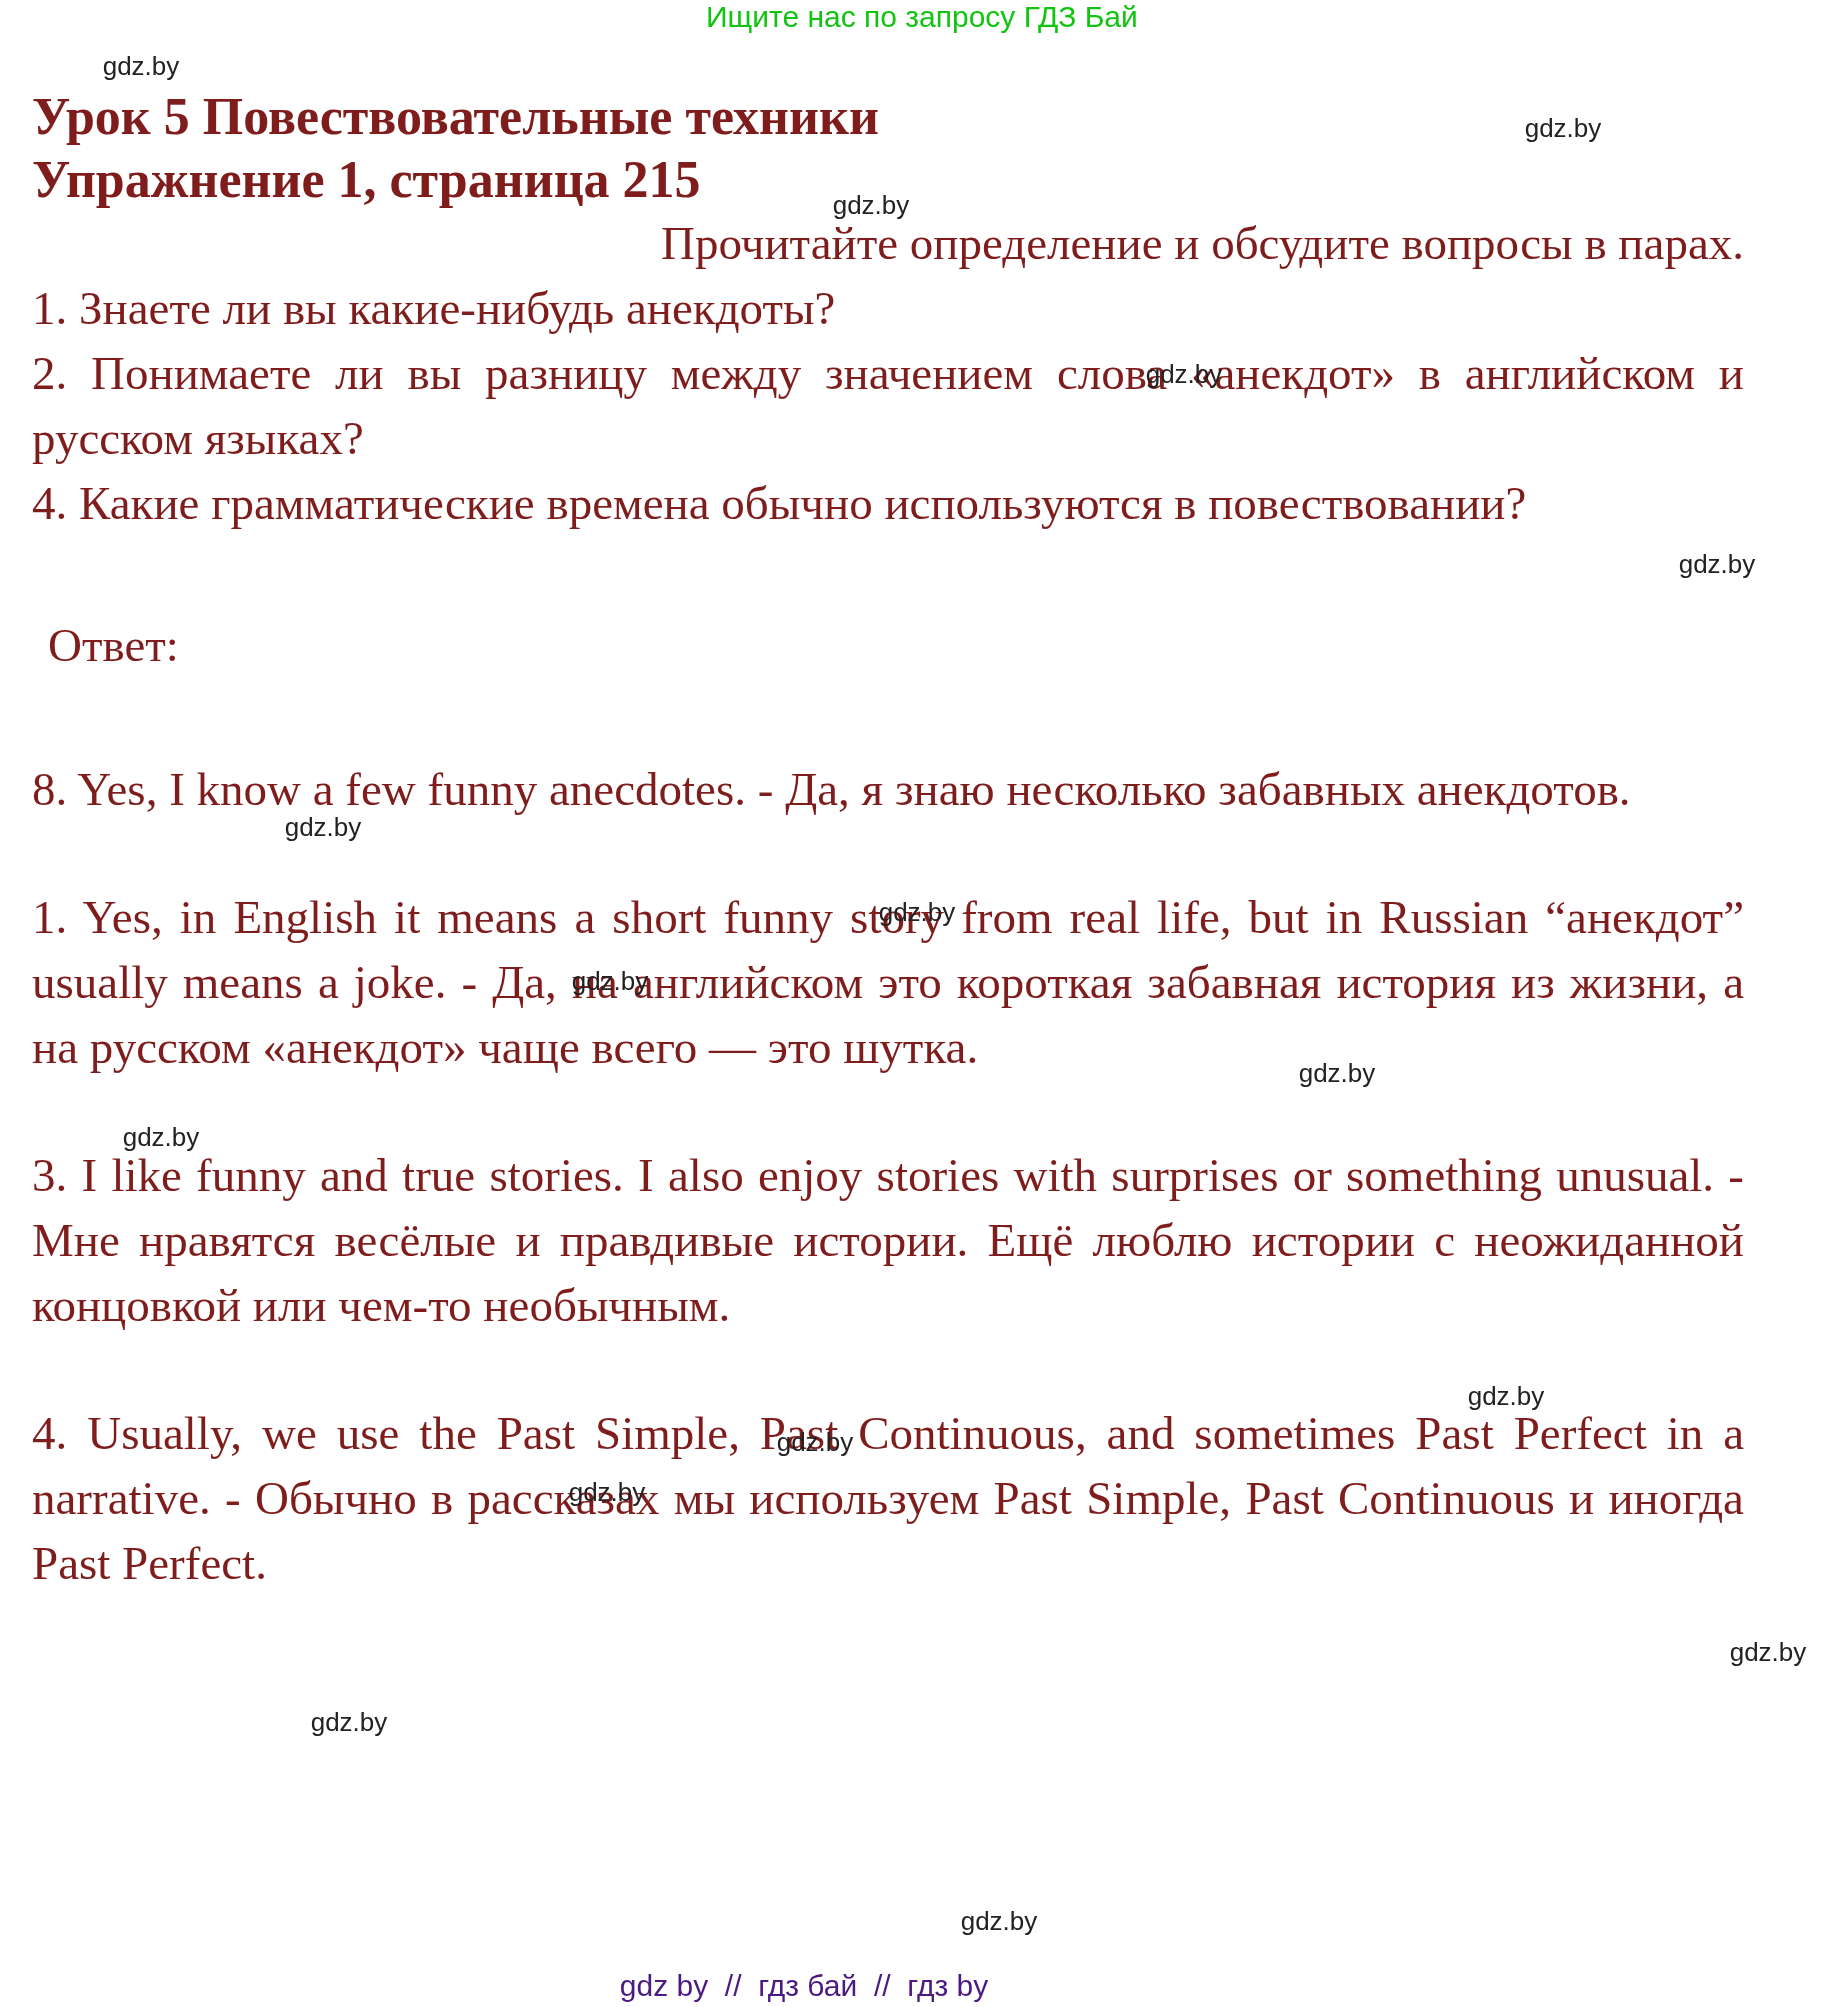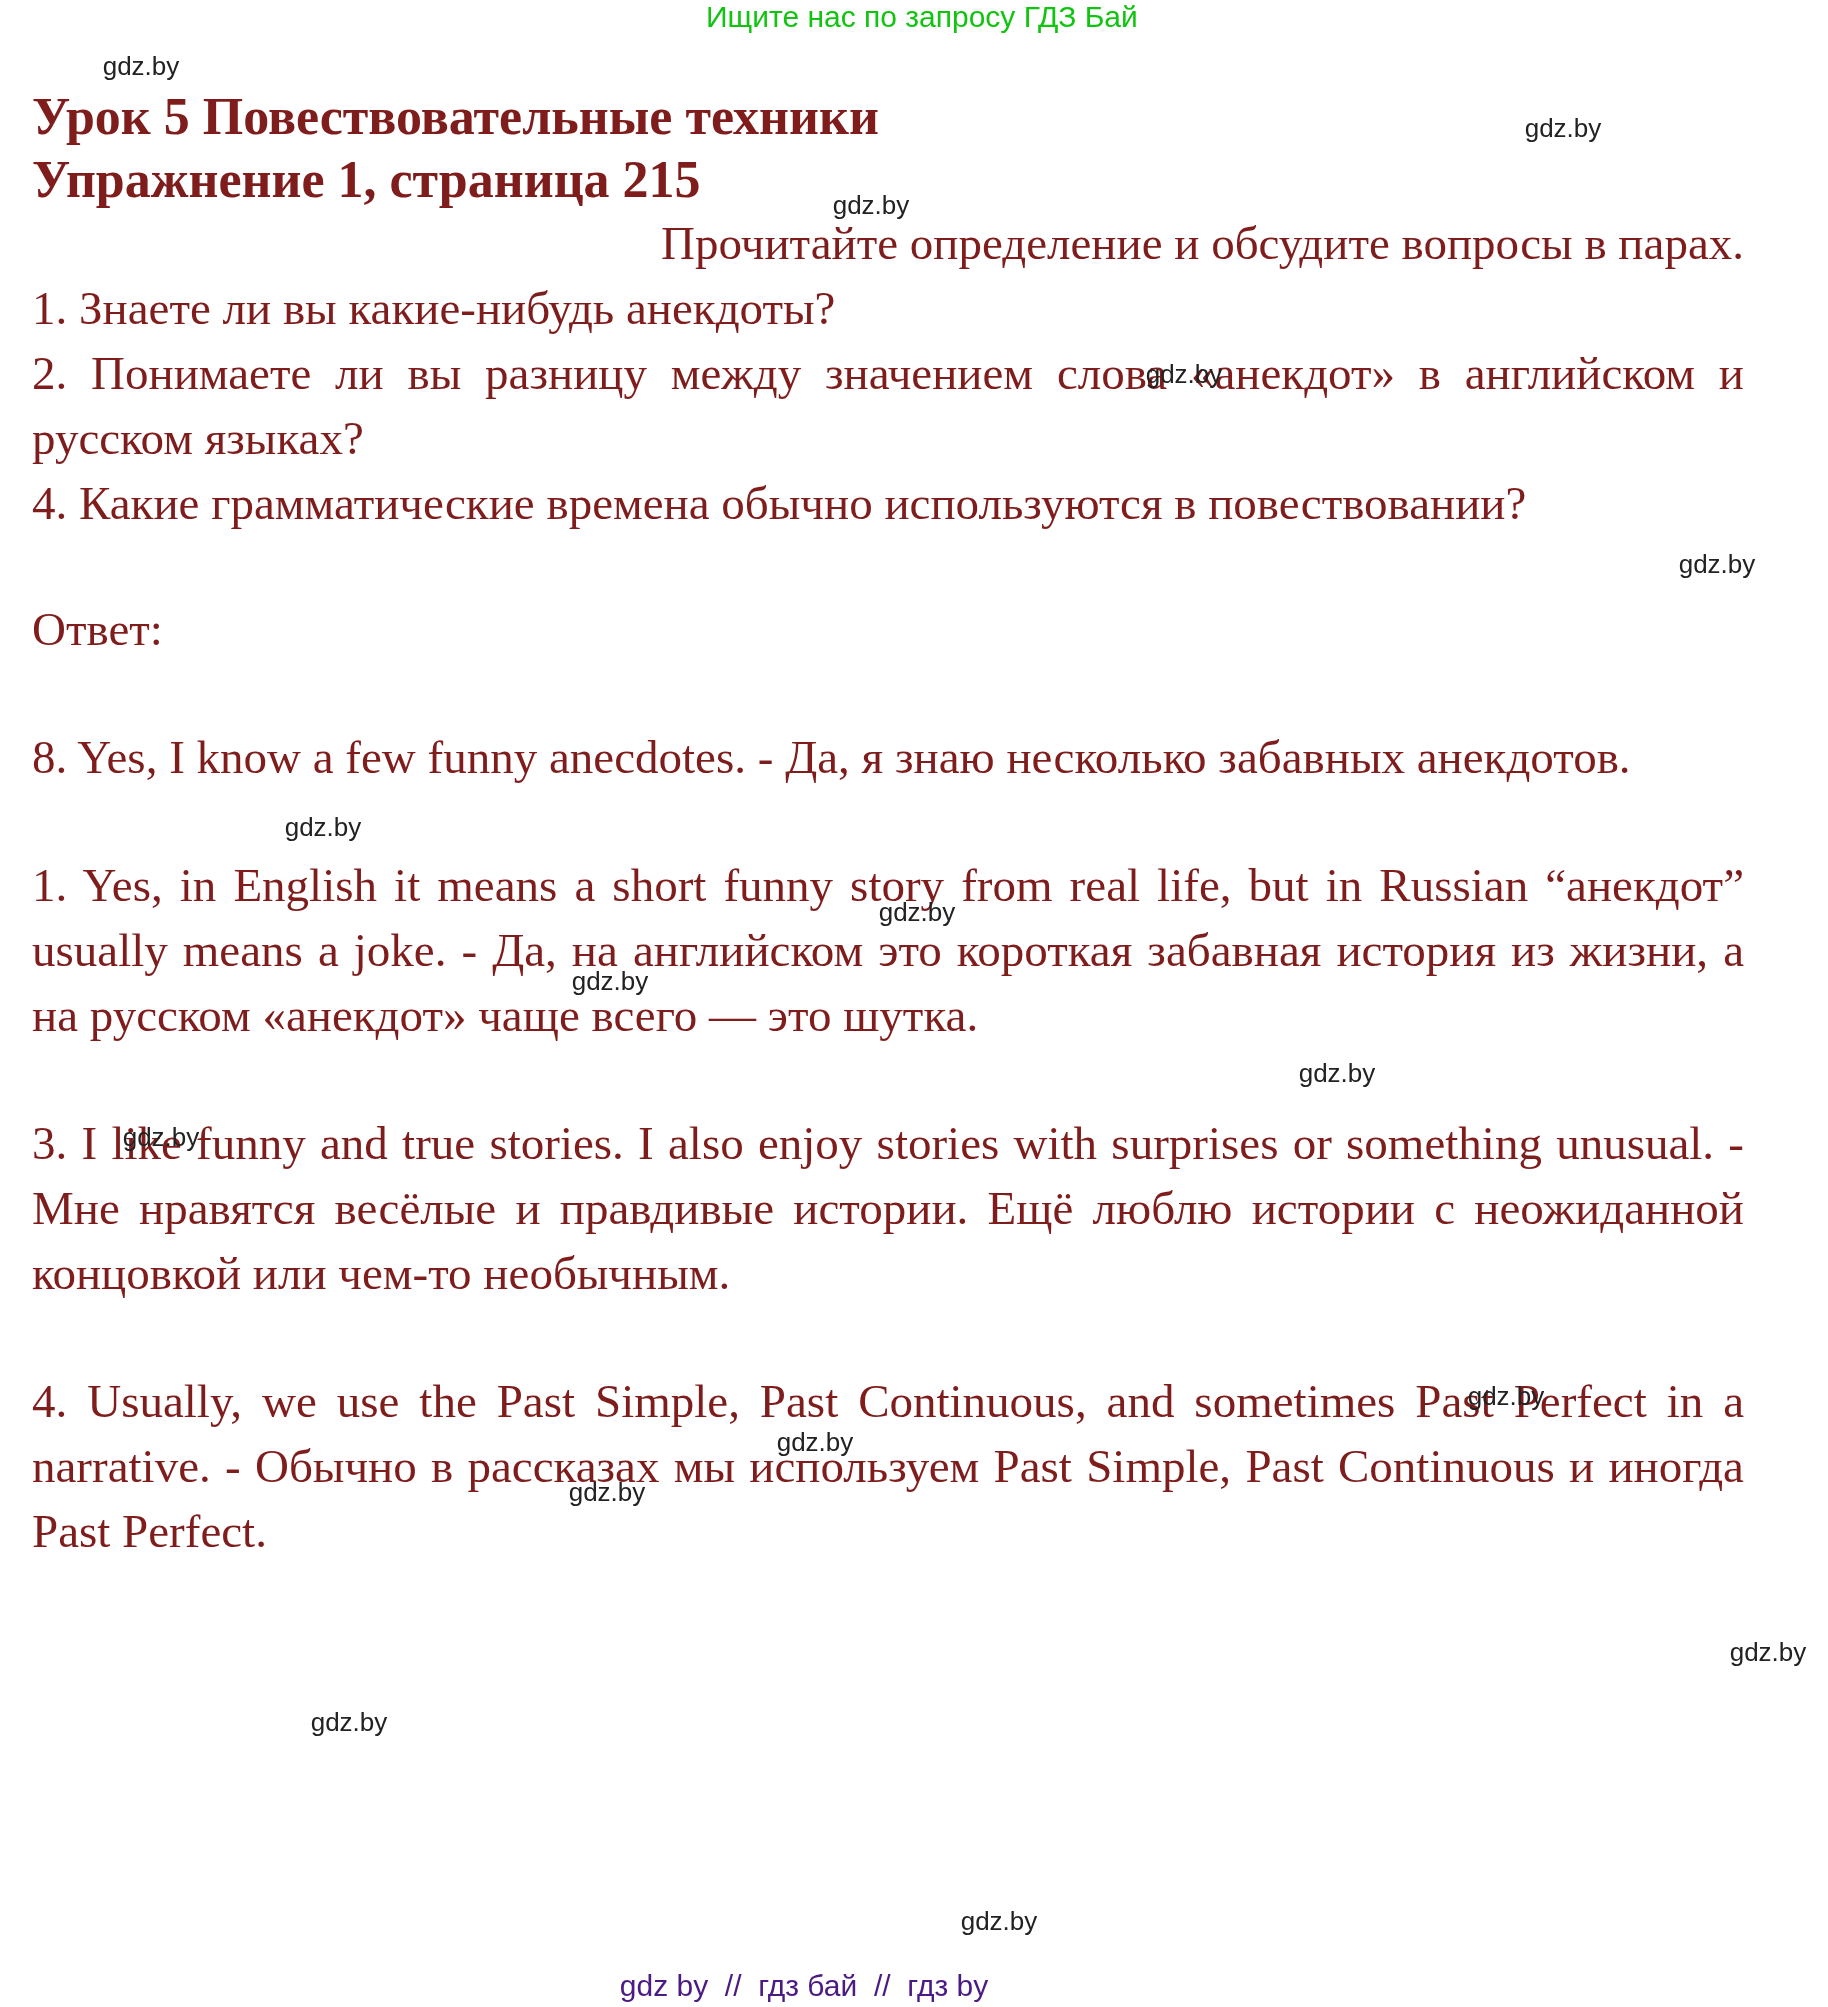--- a/index.html
+++ b/index.html
@@ -17,21 +17,21 @@
   .title {
     font-weight:bold; font-size:52px; line-height:63px; margin:0; white-space:nowrap;
   }
   .para {
     font-size:47px; line-height:65px; margin:0; text-align:justify;
   }
   .para.last-left { text-align:right; }
   .gap-1 { height:61px; }
   .gap-2 { height:63px; }
   .gap-3 { height:63px; }
-  .answer-label { font-size:47px; line-height:65px; margin:0; }
+  .answer-label { font-size:47px; line-height:65px; margin:16px; }
   .wm {
     position:absolute; font-family:"Liberation Sans", sans-serif; font-size:26px;
     color:#222; white-space:nowrap; transform:translate(-50%,-50%);
   }
   .footer {
     position:absolute; left:0; top:1969px; width:1608px; text-align:center;
     font-family:"Liberation Sans", sans-serif; font-size:30px; color:#4b1a82;
     white-space:pre;
   }
 </style>

